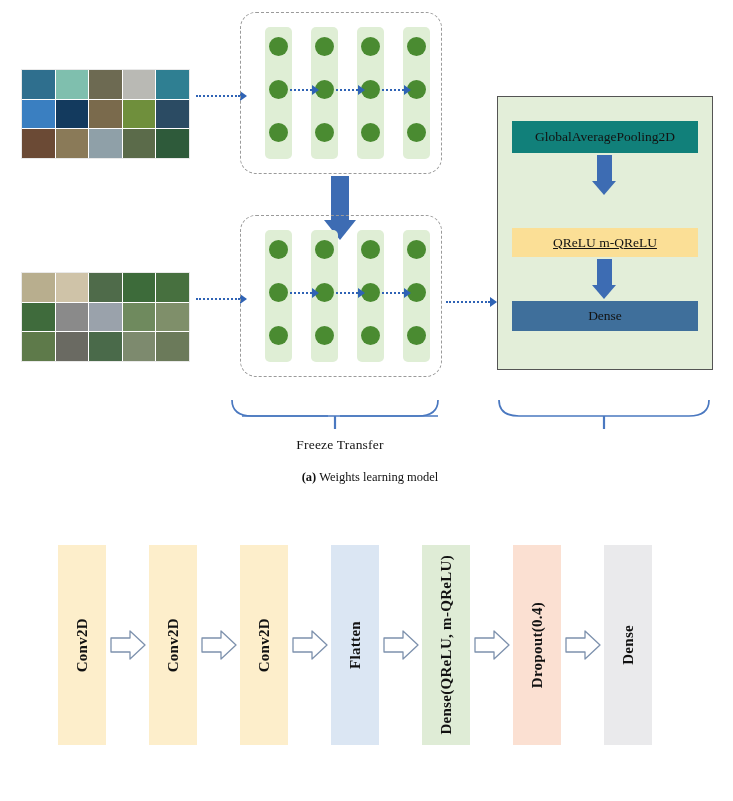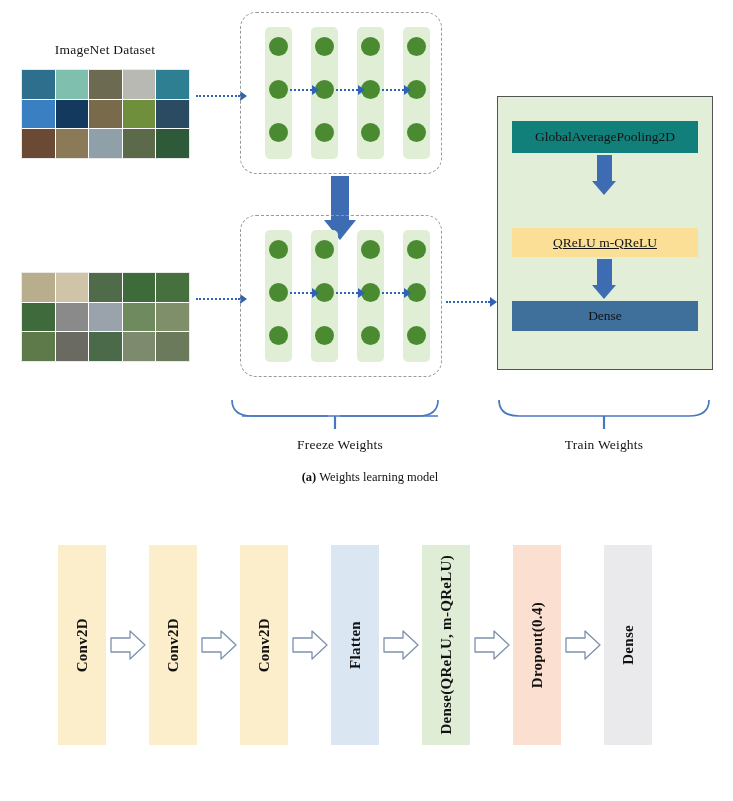--- a/index.html
+++ b/index.html
@@ -93,21 +93,20 @@
   }
 
   
   .blockarrow{position:absolute;}
 </style>
 </head>
 <body>
 
 <div class="stage">
 
-  <div class="abs label" style="left:10px;top:42px;width:190px;">ImageNet Dataset</div>
 
   <div class="abs thumbgrid" id="grid-source" style="left:22px;top:70px;width:167px;height:88px;">
       <div style="background: rgb(47, 111, 142);"></div>
       <div style="background: rgb(127, 191, 174);"></div>
       <div style="background: rgb(109, 106, 82);"></div>
       <div style="background: rgb(185, 185, 180);"></div>
       <div style="background: rgb(47, 127, 146);"></div>
       <div style="background: rgb(58, 127, 193);"></div>
       <div style="background: rgb(19, 58, 94);"></div>
       <div style="background: rgb(122, 106, 76);"></div>
@@ -224,29 +223,28 @@
 
   </div>
 
   <div class="abs brace" style="left:230px;top:398px;">
     <svg width="220" height="34" viewBox="0 0 220 34">
       <path d="M2 2 C2 14, 10 18, 22 18 L98 18 M110 18 L188 18 C200 18, 208 14, 208 2" fill="none" stroke="#4a78c0" stroke-width="1.7"></path>
       <path d="M104 18 L104 18 M98 18 L208 18 M12 18 L104 18" fill="none" stroke="#4a78c0" stroke-width="1.7"></path>
       <line x1="105" y1="18" x2="105" y2="31" stroke="#4a78c0" stroke-width="2.2"></line>
     </svg>
   </div>
-  <div class="abs label" style="left:230px;top:437px;width:220px;">Freeze Weights</div>
+  <div class="abs label" style="left:230px;top:437px;width:220px;">Freeze Transfer</div>
 
   <div class="abs brace" style="left:497px;top:398px;">
     <svg width="214" height="34" viewBox="0 0 214 34">
       <path d="M2 2 C2 14, 10 18, 22 18 L192 18 C204 18, 212 14, 212 2" fill="none" stroke="#4a78c0" stroke-width="1.7"></path>
       <line x1="107" y1="18" x2="107" y2="31" stroke="#4a78c0" stroke-width="2.2"></line>
     </svg>
   </div>
-  <div class="abs label" style="left:497px;top:437px;width:214px;">Train Weights</div>
 
   <div class="abs caption" style="left:230px;top:470px;width:280px;">
     <b>(a)</b> 
     <span>Weights learning model</span>
   </div>
 
   <div class="abs" id="cnn-row" style="left:0;top:533px;width:733px;height:230px;">
       <div class="cnnblock" style="left: 58px; top: 12px; width: 48px; height: 200px; background: rgb(253, 238, 203);">
         <span>Conv2D</span>
       </div>

